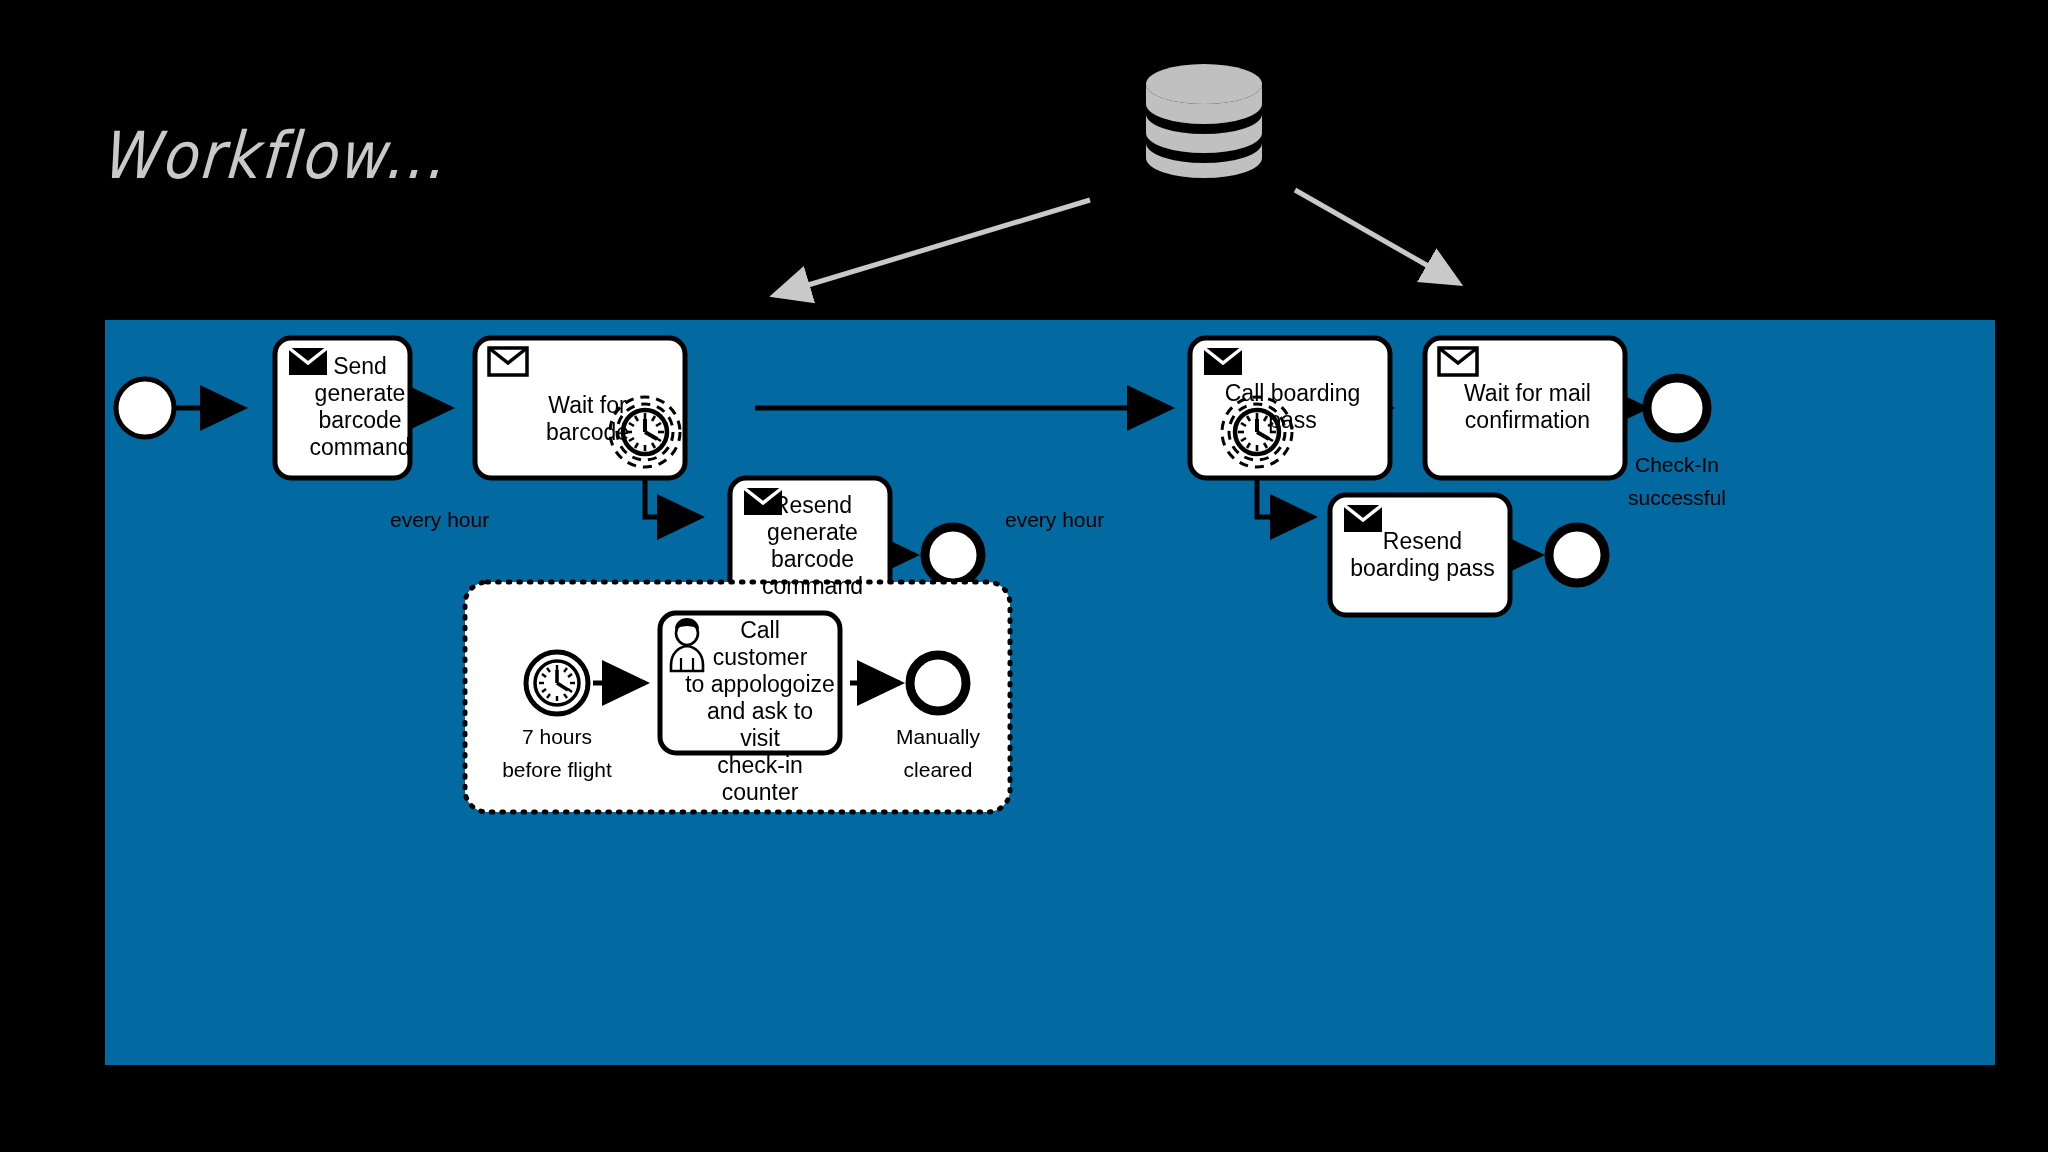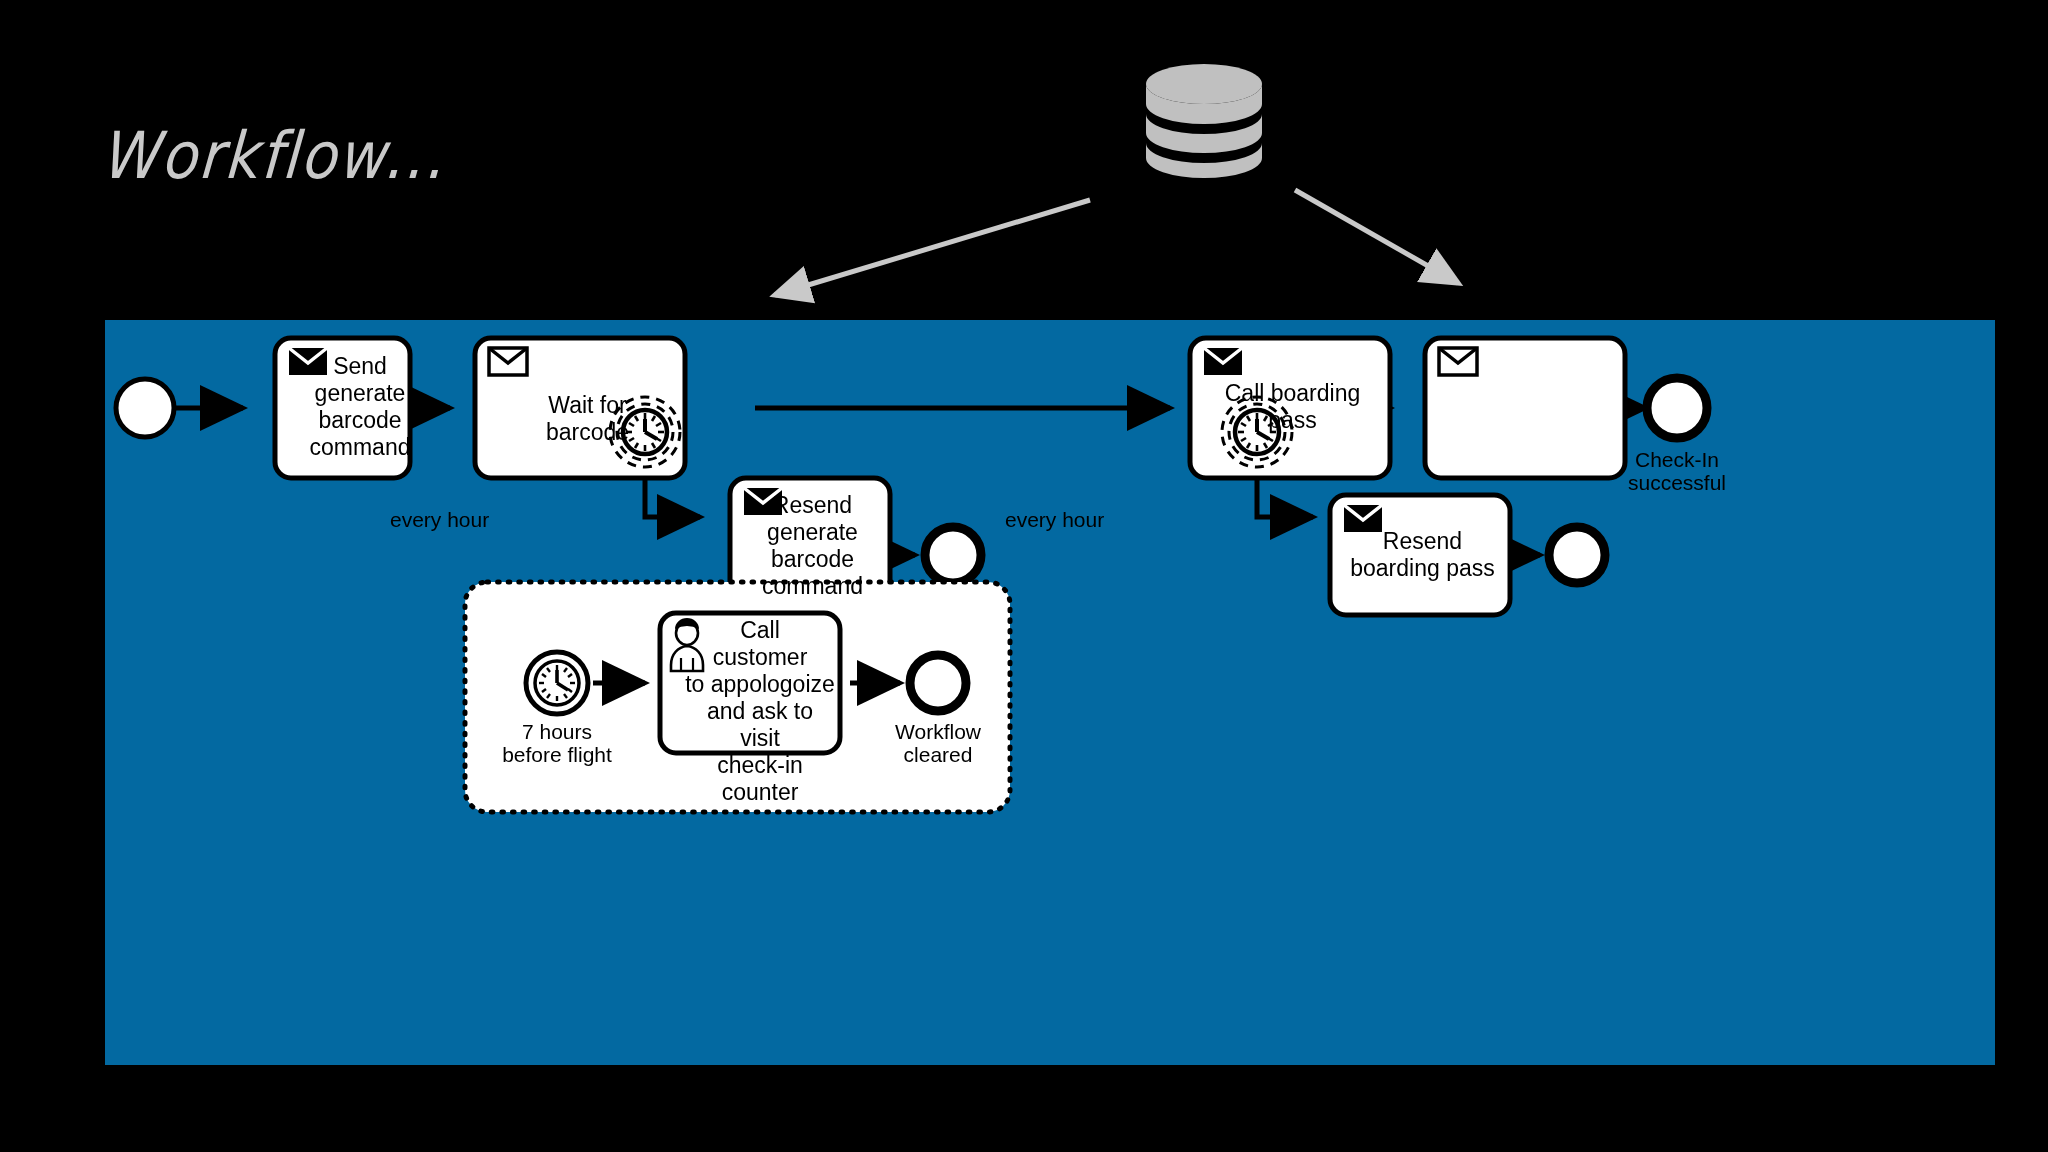--- a/index.html
+++ b/index.html
@@ -91,21 +91,21 @@
     font-size: 21px;
     line-height: 25px;
     text-align: left;
     white-space: pre-line;
   }
   .evt-label {
     position: absolute;
     color: #000000;
     font-family: "Liberation Sans", sans-serif;
     font-size: 21px;
-    line-height: 23px;
+    line-height: 33px;
     text-align: center;
     white-space: pre-line;
   }
 </style>
 </head>
 <body>
 
 <div id="stage">
 
   <div id="title">Workflow...</div>
@@ -294,37 +294,39 @@
 barcode</div>
 
     <div class="node-label" style="left:640px; top:172px; width:135px;">Resend
 generate
 barcode
 command</div>
 
     <div class="node-label" style="left:1100px; top:60px; width:175px;">Call boarding
 pass</div>
 
+    <div class="node-label" style="left:1335px; top:60px; width:175px;">Wait for mail
+confirmation</div>
 
     <div class="node-label" style="left:1240px; top:208px; width:155px;">Resend
 boarding pass</div>
 
     <div class="node-label" style="left:580px; top:297px; width:150px;">Call
 customer
 to appologoize
 and ask to visit
 check-in counter</div>
 
     <div class="edge-label" style="left:285px; top:187px; width:170px;">every hour</div>
 
     <div class="edge-label" style="left:900px; top:187px; width:170px;">every hour</div>
 
     <div class="evt-label" style="left:1482px; top:128px; width:180px;">Check-In
 successful</div>
 
     <div class="evt-label" style="left:372px; top:400px; width:160px;">7 hours
 before flight</div>
 
-    <div class="evt-label" style="left:753px; top:400px; width:160px;">Workflow
+    <div class="evt-label" style="left:753px; top:400px; width:160px;">Manually
 cleared</div>
 
   </div>
 </div>
 
 </body></html>

